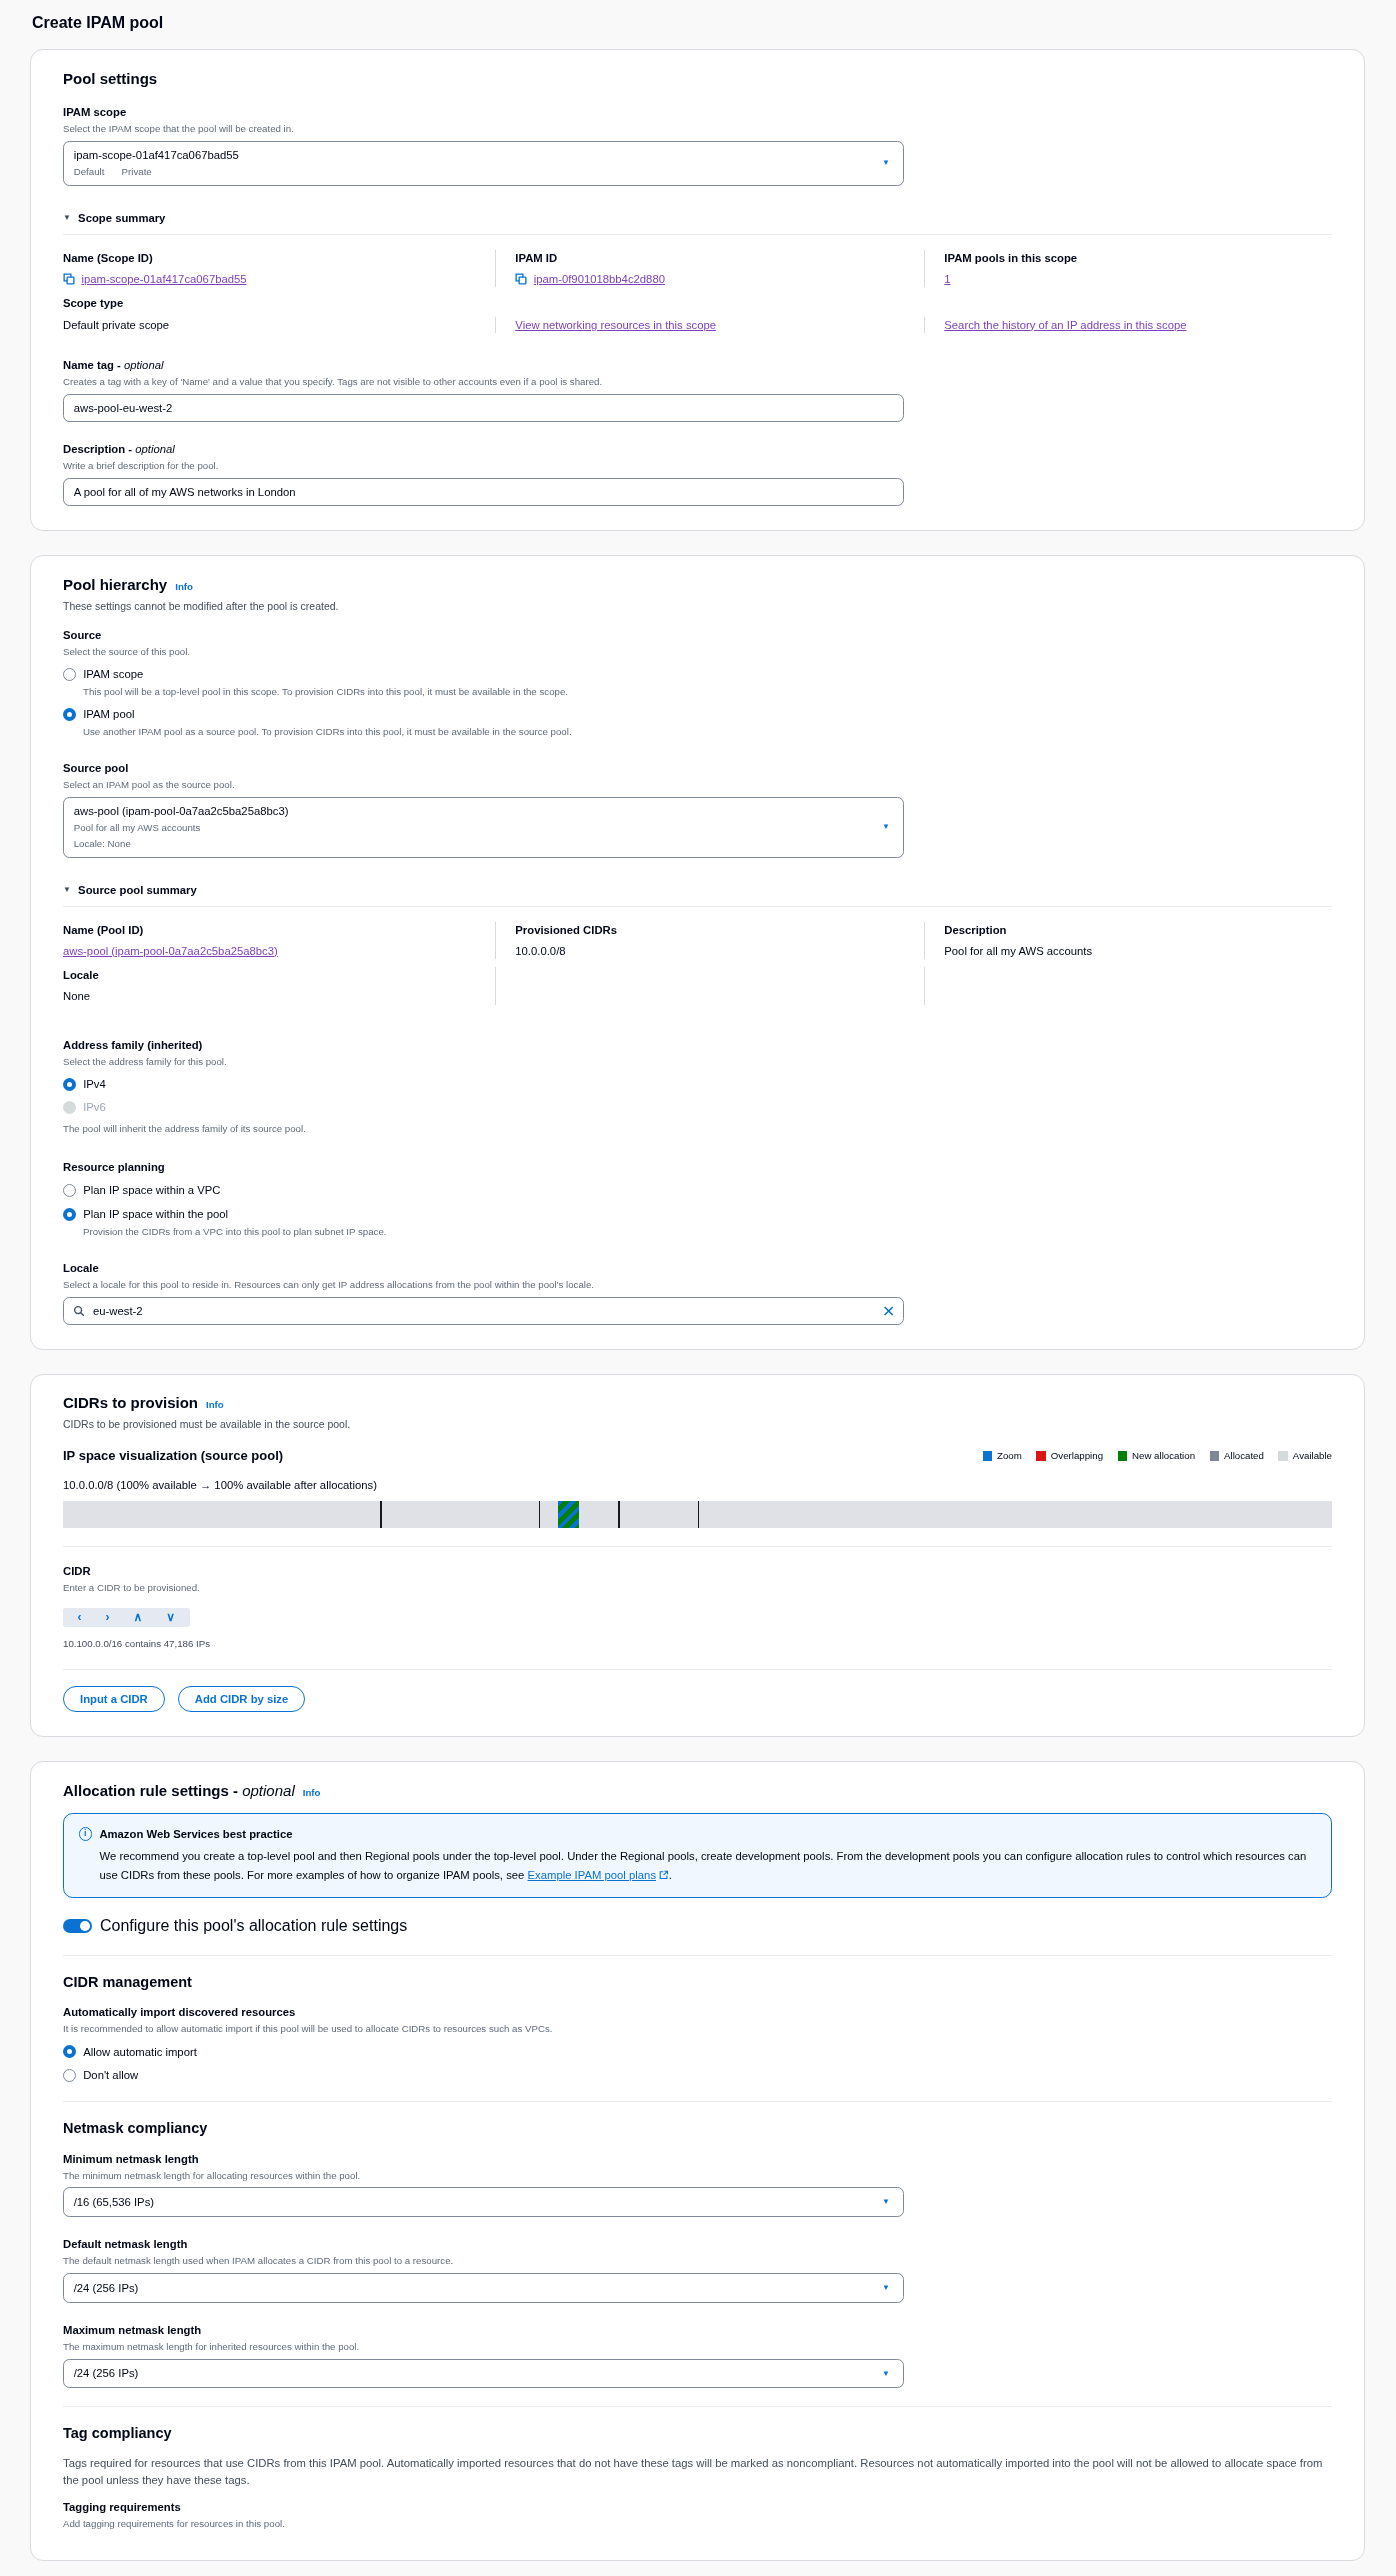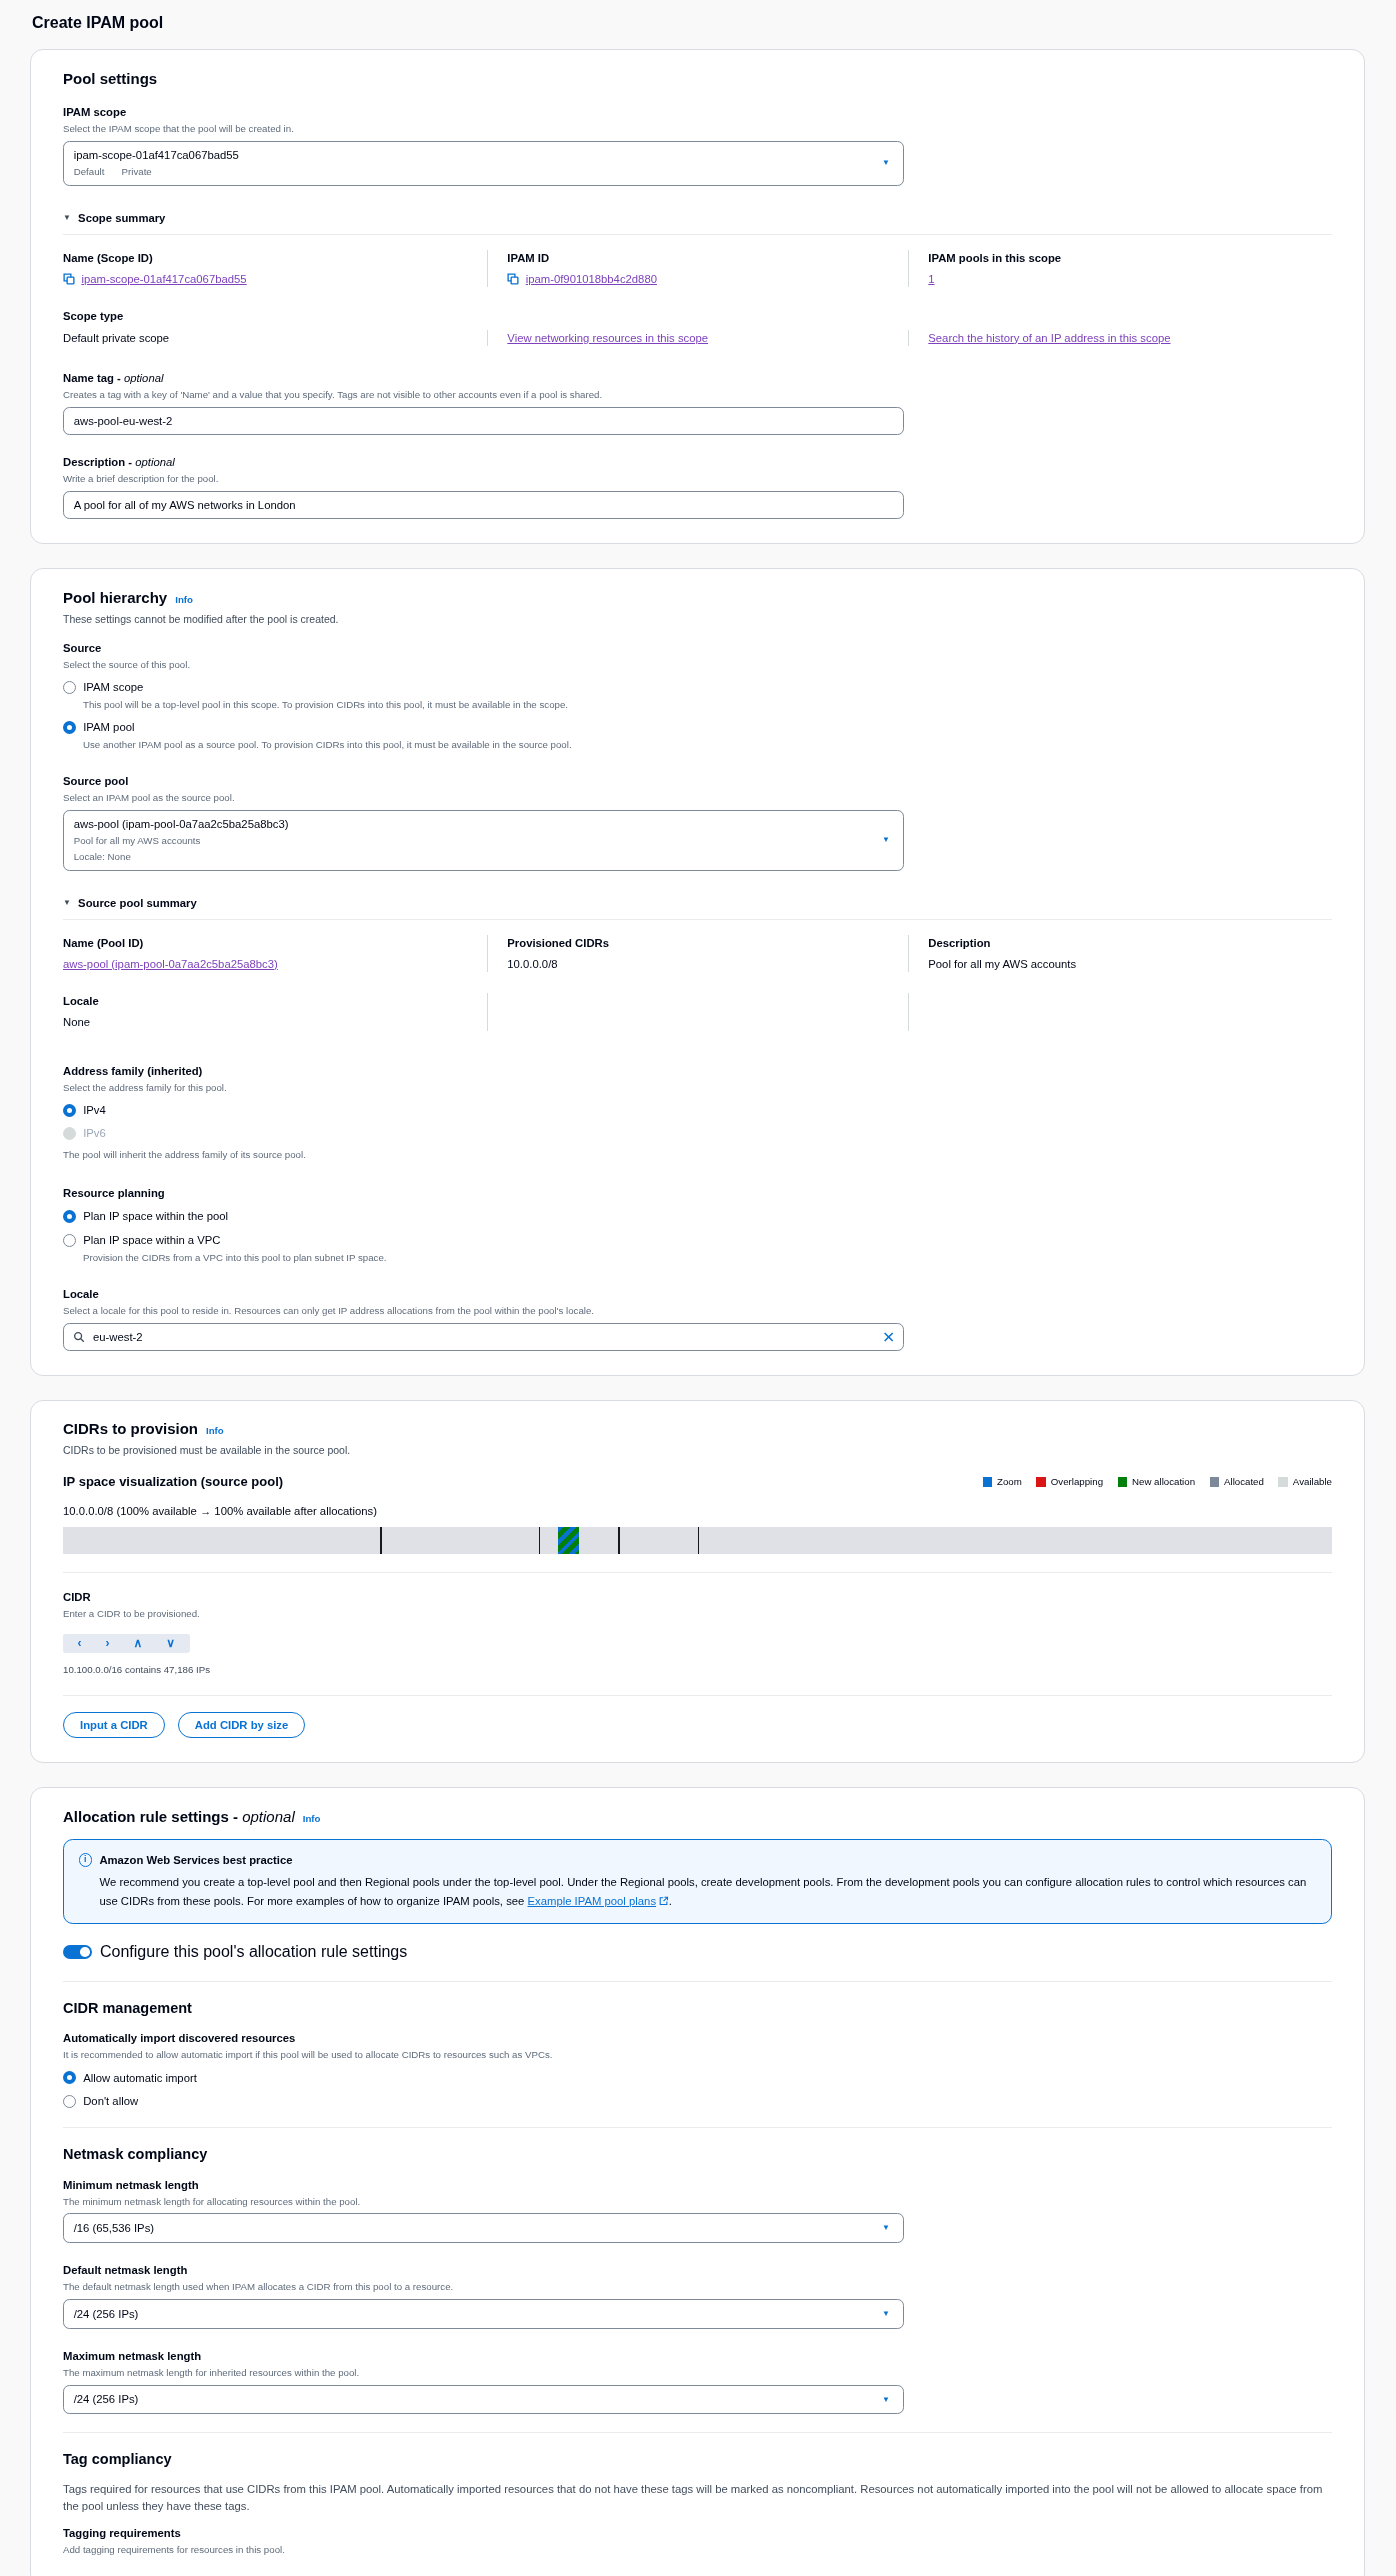--- a/index.html
+++ b/index.html
@@ -45,21 +45,21 @@
   .select .main { font-size: 11.3px; }
   .select .sub { font-size: 9.7px; color: #5f6b7a; margin-top: 1.6px; }
   .select .sub span { margin-right: 14.5px; }
   .caret { position: absolute; right: 13px; top: 50%; transform: translateY(-50%);
     color: #0972d3; font-size: 8px; }
 
   .expander { display: flex; align-items: center; gap: 7.2px; font-weight: 700; font-size: 11.3px;
     padding: 6.4px 0 8px 0; border-bottom: 1.6px solid #e9ebed; margin-top: 17.7px; cursor: pointer; }
   .expander .tri { font-size: 8px; color: #414d5c; }
 
-  .summary-grid { display: grid; grid-template-columns: 424px 421px 1fr; row-gap: 21px; padding-top: 14.5px; }
+  .summary-grid { display: grid; grid-template-columns: 424px 421px 1fr; row-gap: 21px; padding-top: 14.5px; gap: 8px; }
   .sum-cell { padding-right: 16px; }
   .sum-cell.c2, .sum-cell.c3 { border-left: 0.8px solid #d5dbdb; padding-left: 19.3px; }
   .sum-label { font-weight: 700; font-size: 11.3px; margin-bottom: 4.8px; }
   .sum-value { font-size: 11.3px; }
   .vlink { color: #7d42bc; text-decoration: underline; font-size: 11.3px; cursor: pointer; }
   .linkrow { display: flex; align-items: center; gap: 6.4px; }
   .copy-btn { display: inline-flex; cursor: pointer; }
   .bottom-link { align-self: end; }
 
   .radio-row { display: flex; align-items: center; gap: 7.2px; margin-top: 7.2px; font-size: 11.3px; cursor: pointer; }
@@ -273,26 +273,26 @@
       <div class="radio-row">
         <span class="radio dis"></span>
         <span class="dis-label">IPv6</span>
       </div>
       <div class="note">The pool will inherit the address family of its source pool.</div>
     </div>
 
     <div class="field" style="margin-top:22.5px;">
       <div class="field-label">Resource planning</div>
       <div class="radio-row">
+        <span class="radio unsel"></span>
+        <span>Plan IP space within a VPC</span>
+      </div>
+      <div class="radio-row">
         <span class="radio sel"></span>
         <span>Plan IP space within the pool</span>
-      </div>
-      <div class="radio-row">
-        <span class="radio unsel"></span>
-        <span>Plan IP space within a VPC</span>
       </div>
       <div class="radio-desc">Provision the CIDRs from a VPC into this pool to plan subnet IP space.</div>
     </div>
 
     <div class="field" style="margin-top:21px;">
       <div class="field-label">Locale</div>
       <div class="help">Select a locale for this pool to reside in. Resources can only get IP address allocations from the pool within the pool's locale.</div>
       <div class="search-wrap locale-search">
         <span class="search-icon">
           <svg width="12" height="12" viewBox="0 0 16 16">

